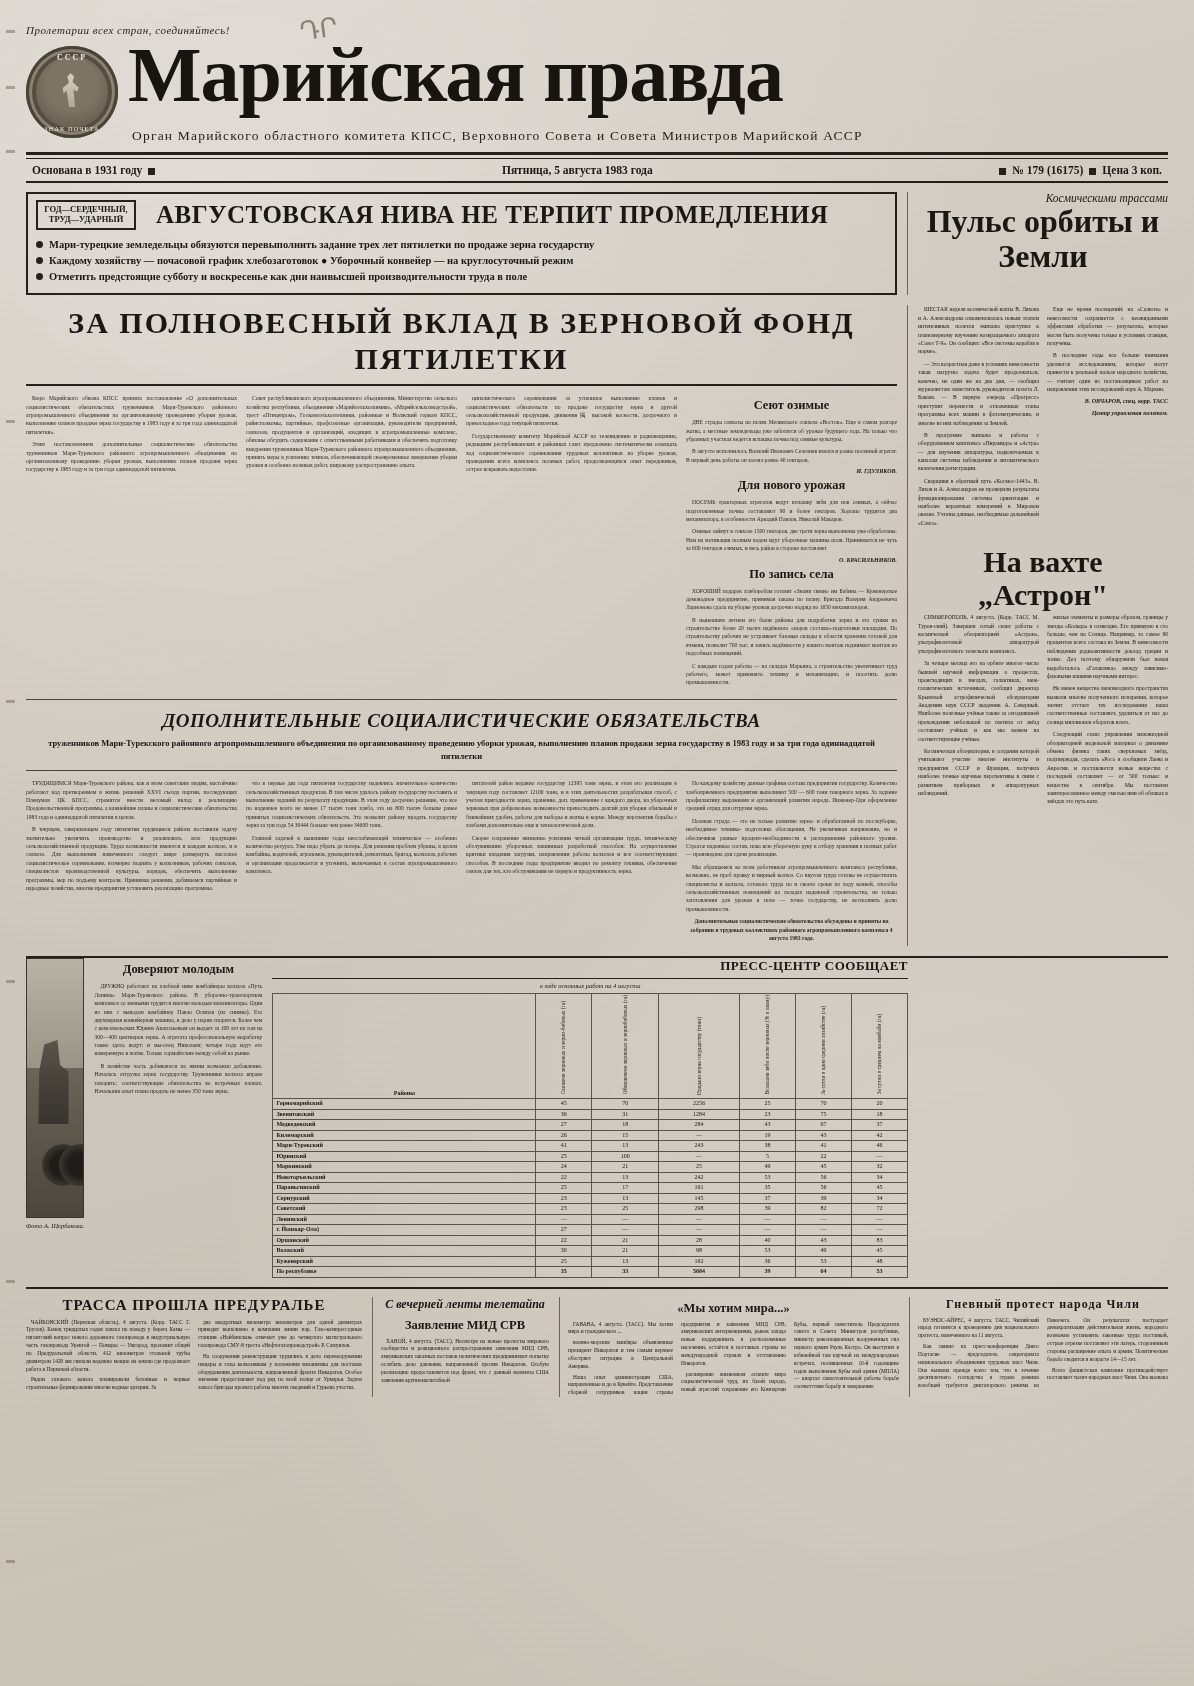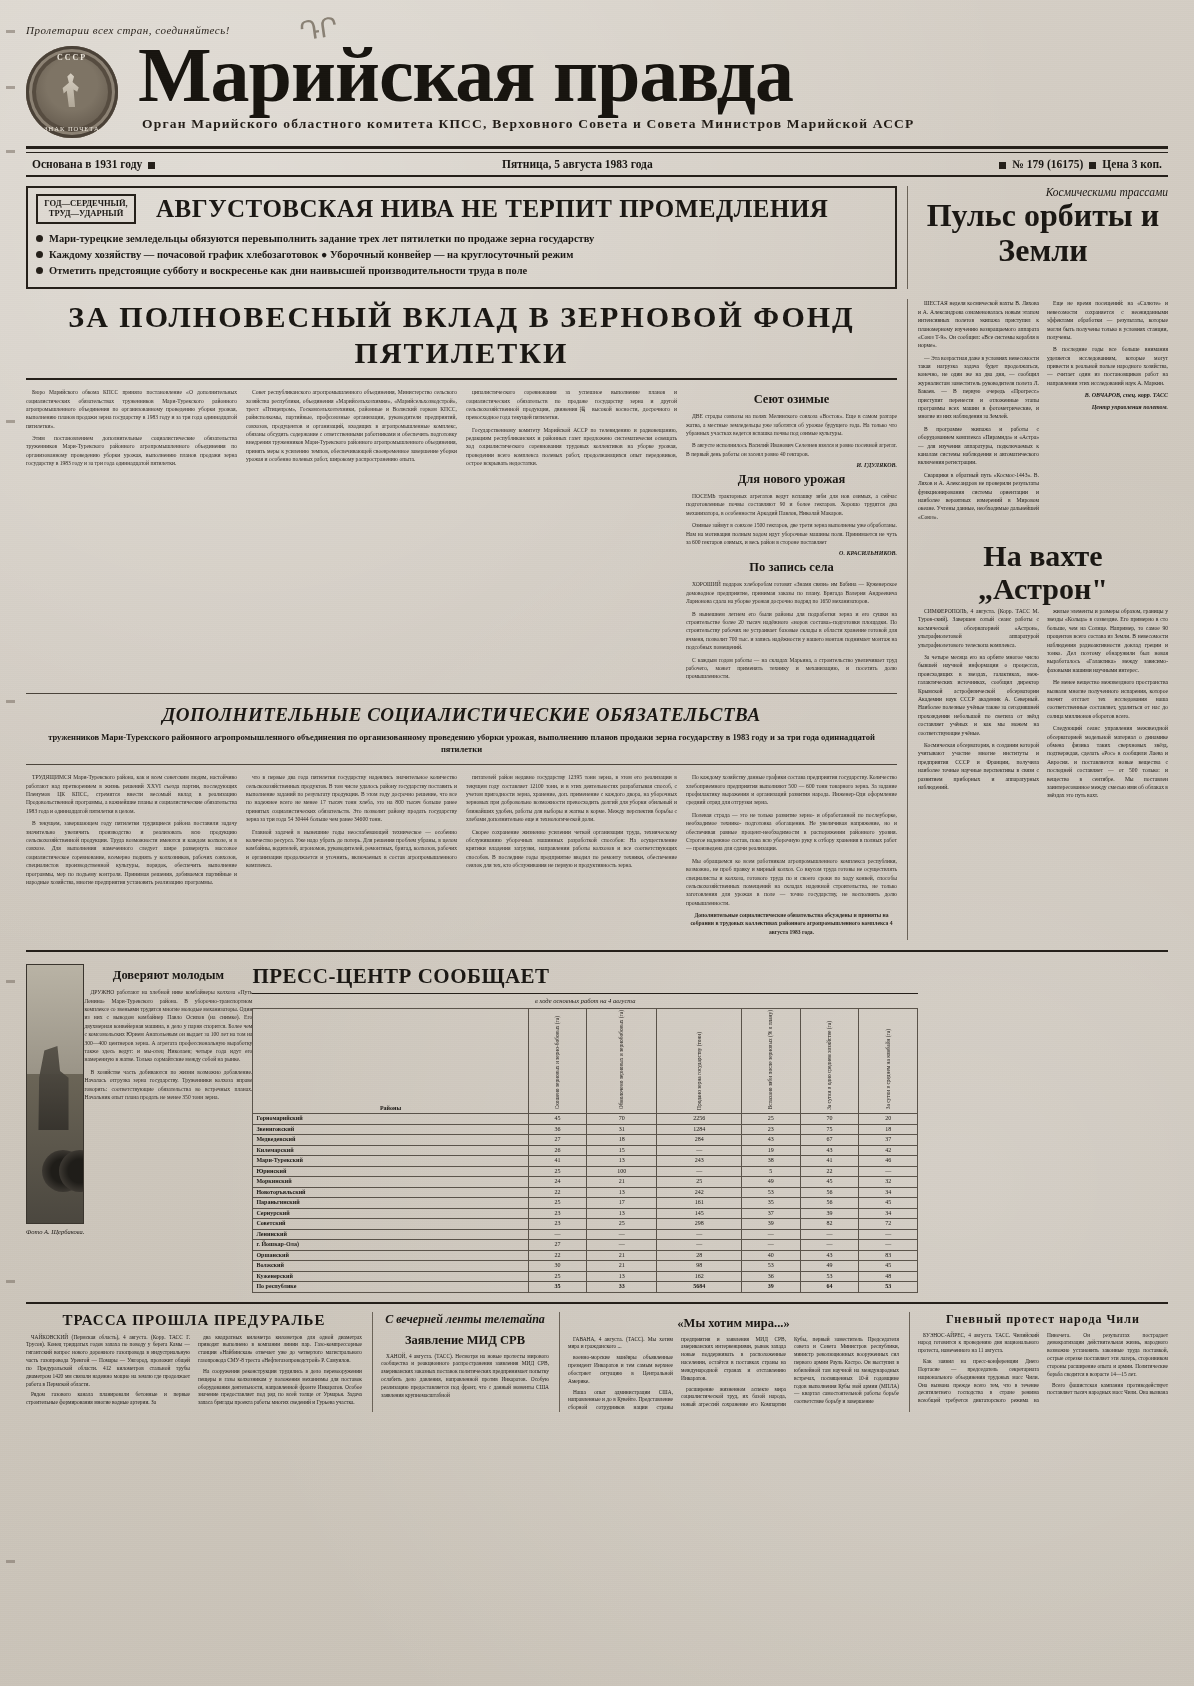--- a/index.html
+++ b/index.html
@@ -30,21 +30,21 @@
   
   .slogan{
     text-align:left;
     font-style:italic;
     font-size:11px;
     letter-spacing:.5px;
     margin:6px 40px 0 0;
     color:#2a241d;
   }
   .masthead{
-    display:flex;align-items:flex-start;gap:20px;
+    display:flex;align-items:flex-start;gap:10px;
     margin-top:2px;
   }
   .emblem{
     width:92px;height:92px;flex:0 0 92px;
     border-radius:50%;
     background:
       radial-gradient(circle at 50% 38%, #6d6253 0 30%, #564c40 32% 100%);
     position:relative;
     margin-top:8px;
     box-shadow:inset 0 0 0 3px #4a4137, inset 0 0 0 6px #8c8274;
@@ -75,23 +75,23 @@
     font-weight:bold;
     font-size:78px;
     line-height:.95;
     letter-spacing:-1px;
     margin:0;
     color:#17140f;
     text-shadow:0 1px 0 rgba(255,255,255,.25);
   }
   .subtitle{
     font-size:13.5px;
-    font-weight:bold;
+    font-weight:normal;
     letter-spacing:1.2px;
-    margin:4px 0 0 4px;
+    margin:16px 0 0 4px;
     color:#221d17;
   }
   .rule-thick{border-top:3px solid #241f19;margin:8px 0 0;}
   .issueline{
     display:flex;align-items:center;justify-content:space-between;
     font-size:11.5px;font-weight:bold;
     padding:5px 6px 5px 6px;
     border-bottom:2px solid #241f19;
     border-top:1px solid #241f19;
     margin-top:3px;
@@ -163,21 +163,21 @@
   .sign{font-style:italic;font-size:6px;text-align:right;margin-top:3px;font-weight:bold;}
   .rightcol-text{font-size:5.6px;line-height:1.5;text-align:justify;}
   .rightcol-text p{margin:0 0 4px;text-indent:6px;}
   .rc-cols2{display:grid;grid-template-columns:1fr 1fr;gap:8px;}
   .big-script{
     font-family:"Liberation Serif",serif;font-weight:bold;
     font-size:30px;text-align:center;line-height:1.1;margin:14px 0 2px;
   }
   
   .lower{
-    display:flex;margin-top:10px;border-top:2px solid #241f19;padding-top:12px;
+    display:flex;gap:10px;margin-top:10px;border-top:2px solid #241f19;padding-top:0;
   }
   .photo{
     flex:0 0 336px;
     height:258px;
     background:linear-gradient(160deg,#8d8678 0%,#6f6a5e 35%,#57534a 70%,#44413a 100%);
     position:relative;overflow:hidden;
     border:1px solid #3a352e;
   }
   .photo .sky{position:absolute;inset:0 0 58% 0;background:linear-gradient(180deg,#b9b3a5,#9a9487);}
   .photo .field{position:absolute;left:0;right:0;bottom:0;height:58%;
@@ -189,21 +189,21 @@
     opacity:.95;
   }
   .photo .wheel{position:absolute;bottom:12%;width:42px;height:42px;border-radius:50%;
     background:radial-gradient(circle,#1f1d19 40%,#3c3832 70%,#1a1815 100%);}
   .photo .w1{left:26%;}
   .photo .w2{left:56%;}
   .photo-cap{font-size:6.5px;text-align:right;margin-top:4px;font-style:italic;}
   .mid-block{flex:0 0 168px;}
   .press{flex:1 1 auto;}
   .press-title{
-    text-align:left;font-weight:bold;font-size:21px;letter-spacing:.5px;
+    text-align:right;font-weight:bold;font-size:13px;letter-spacing:.5px;
     border-bottom:1px solid #241f19;padding-bottom:4px;
   }
   .press-sub{font-size:6.5px;text-align:center;margin:3px 0 4px;font-style:italic;}
   table.stats{
     border-collapse:collapse;width:100%;font-size:6px;
   }
   table.stats th,table.stats td{
     border:1px solid #5a534a;padding:1px 2px;text-align:center;line-height:1.25;
   }
   table.stats th{font-weight:bold;height:74px;vertical-align:bottom;}

